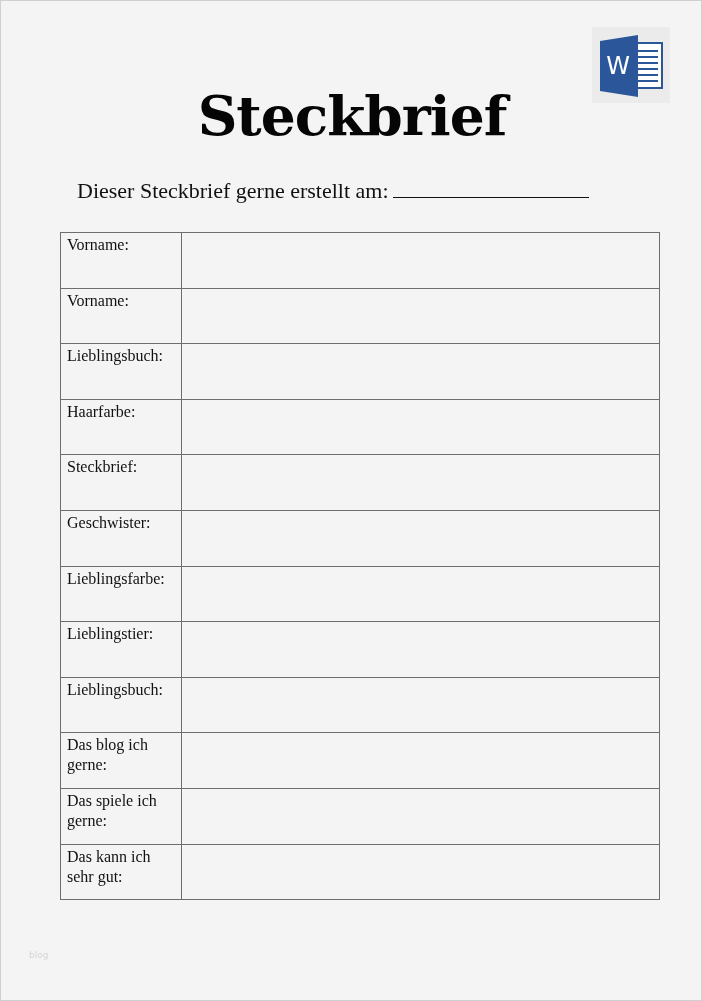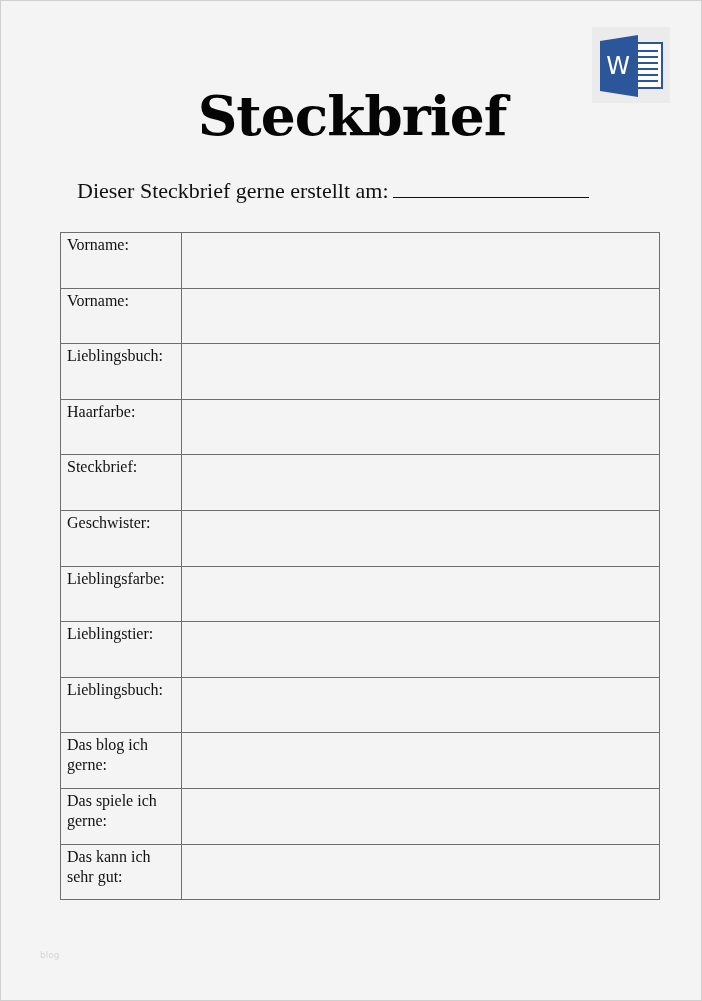--- a/index.html
+++ b/index.html
@@ -82,21 +82,21 @@
       line-height: 20px;
       color: #111;
       padding: 2px 4px 0 6px;
       box-sizing: border-box;
     }
     .profile-table td.value {
       background: transparent;
     }
     .watermark {
       position: absolute;
-      left: 39px;
+      left: 28px;
       top: 949px;
       font-family: "DejaVu Sans", sans-serif;
       font-size: 9px;
       color: #d6d6d6;
     }
   </style>
 </head>
 <body>
 
 <div class="page">

